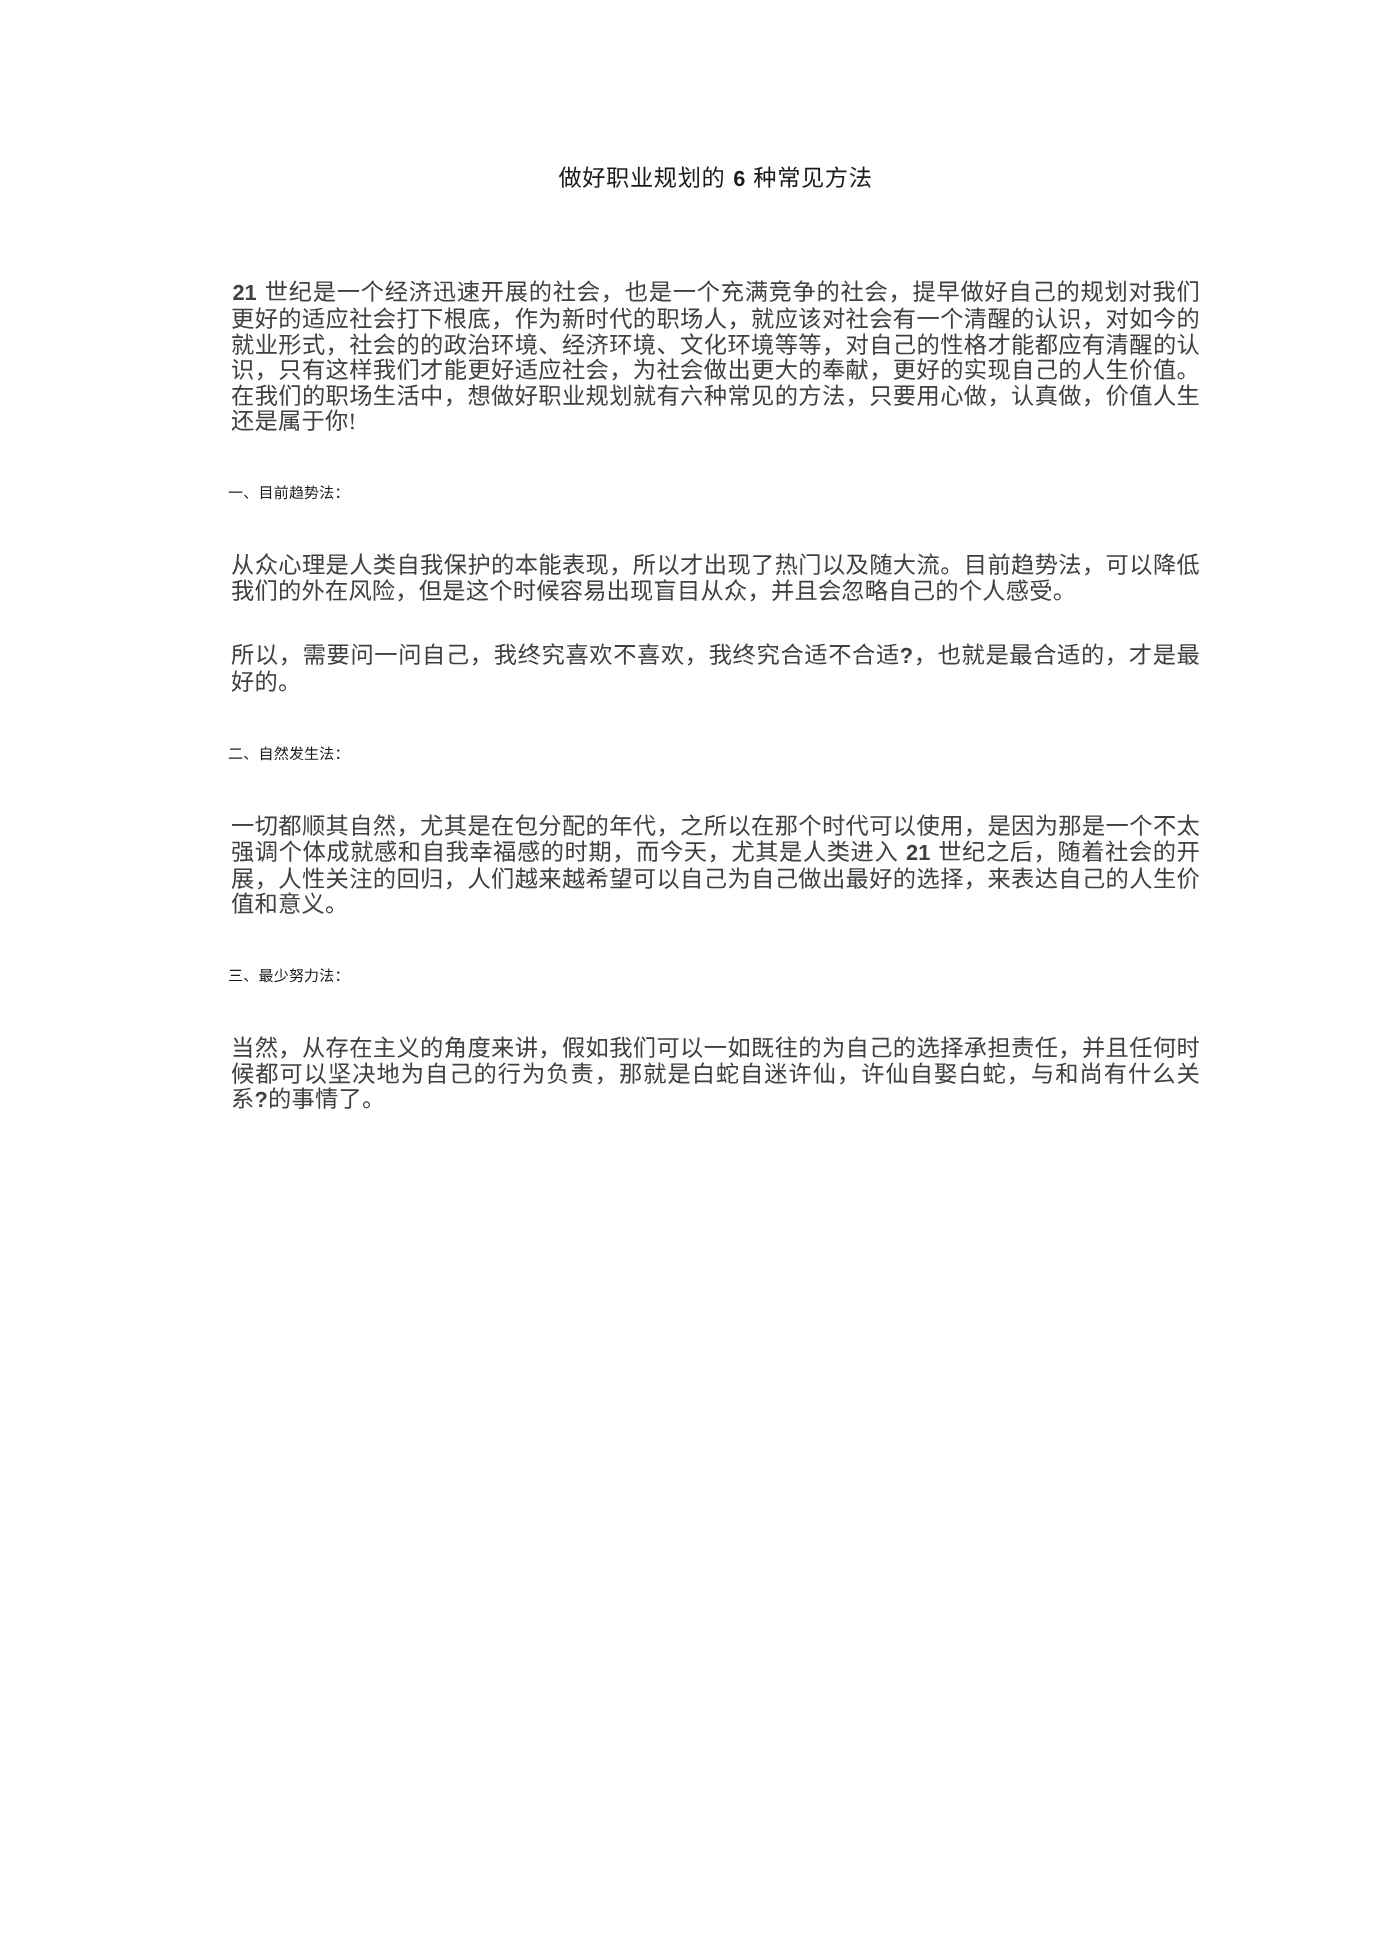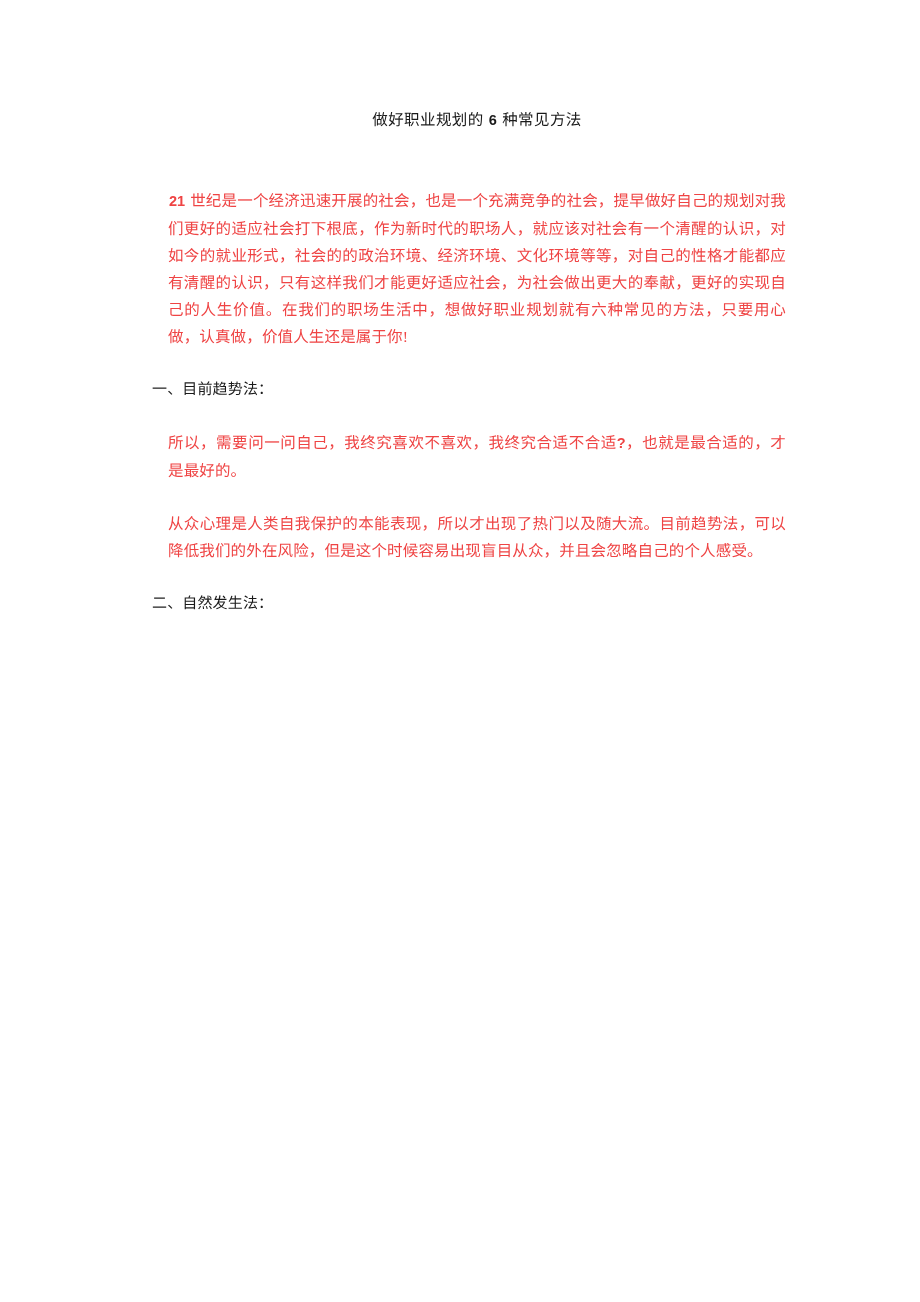--- a/index.html
+++ b/index.html
@@ -39,40 +39,40 @@
     font-size: 15.5px;
     line-height: 27px;
     font-weight: 400;
     letter-spacing: 0.4px;
     margin: 0 0 0 0;
     color: #1a1a1a;
   }
 
   .para {
     font-size: 15.5px;
-    line-height: 27px;
+    line-height: 17px;
     text-align: justify;
     text-justify: inter-ideograph;
-    margin: 16px;
+    margin: 2px;
     letter-spacing: 0.15px;
-    color: #ef4444;
+    color: #404040;
     word-break: break-all;
   }
 
   
   .para.first-body {
     margin-top: 53px;
   }
 
   .para.gap {
     margin-top: 26px;
   }
 
   .heading {
-    font-size: 15px;
+    font-size: 10px;
     line-height: 27px;
     margin: 0;
     margin-top: 26px;
     text-align: left;
     letter-spacing: 0.15px;
     color: #1a1a1a;
     font-weight: 400;
   }
 
   
@@ -94,26 +94,29 @@
 
 <div class="page">
   <div class="content">
 
     <div class="doc-title">做好职业规划的 <span class="num">6</span> 种常见方法</div>
 
     <p class="para first-body"><span class="num">21</span> 世纪是一个经济迅速开展的社会，也是一个充满竞争的社会，提早做好自己的规划对我们更好的适应社会打下根底，作为新时代的职场人，就应该对社会有一个清醒的认识，对如今的就业形式，社会的的政治环境、经济环境、文化环境等等，对自己的性格才能都应有清醒的认识，只有这样我们才能更好适应社会，为社会做出更大的奉献，更好的实现自己的人生价值。在我们的职场生活中，想做好职业规划就有六种常见的方法，只要用心做，认真做，价值人生还是属于你!</p>
 
     <p class="heading">一、目前趋势法：</p>
 
+    <p class="para gap">从众心理是人类自我保护的本能表现，所以才出现了热门以及随大流。目前趋势法，可以降低我们的外在风险，但是这个时候容易出现盲目从众，并且会忽略自己的个人感受。</p>
+
     <p class="para gap">所以，需要问一问自己，我终究喜欢不喜欢，我终究合适不合适<span class="qm">?</span>，也就是最合适的，才是最好的。</p>
-
-    <p class="para gap">从众心理是人类自我保护的本能表现，所以才出现了热门以及随大流。目前趋势法，可以降低我们的外在风险，但是这个时候容易出现盲目从众，并且会忽略自己的个人感受。</p>
 
     <p class="heading">二、自然发生法：</p>
 
+    <p class="para gap">一切都顺其自然，尤其是在包分配的年代，之所以在那个时代可以使用，是因为那是一个不太强调个体成就感和自我幸福感的时期，而今天，尤其是人类进入 <span class="num">21</span> 世纪之后，随着社会的开展，人性关注的回归，人们越来越希望可以自己为自己做出最好的选择，来表达自己的人生价值和意义。</p>
 
 
+    <p class="heading">三、最少努力法：</p>
 
 
+    <p class="para gap">当然，从存在主义的角度来讲，假如我们可以一如既往的为自己的选择承担责任，并且任何时候都可以坚决地为自己的行为负责，那就是白蛇自迷许仙，许仙自娶白蛇，与和尚有什么关系<span class="qm">?</span>的事情了。</p>
 
 
   </div>
 </div>
 
 </body></html>

